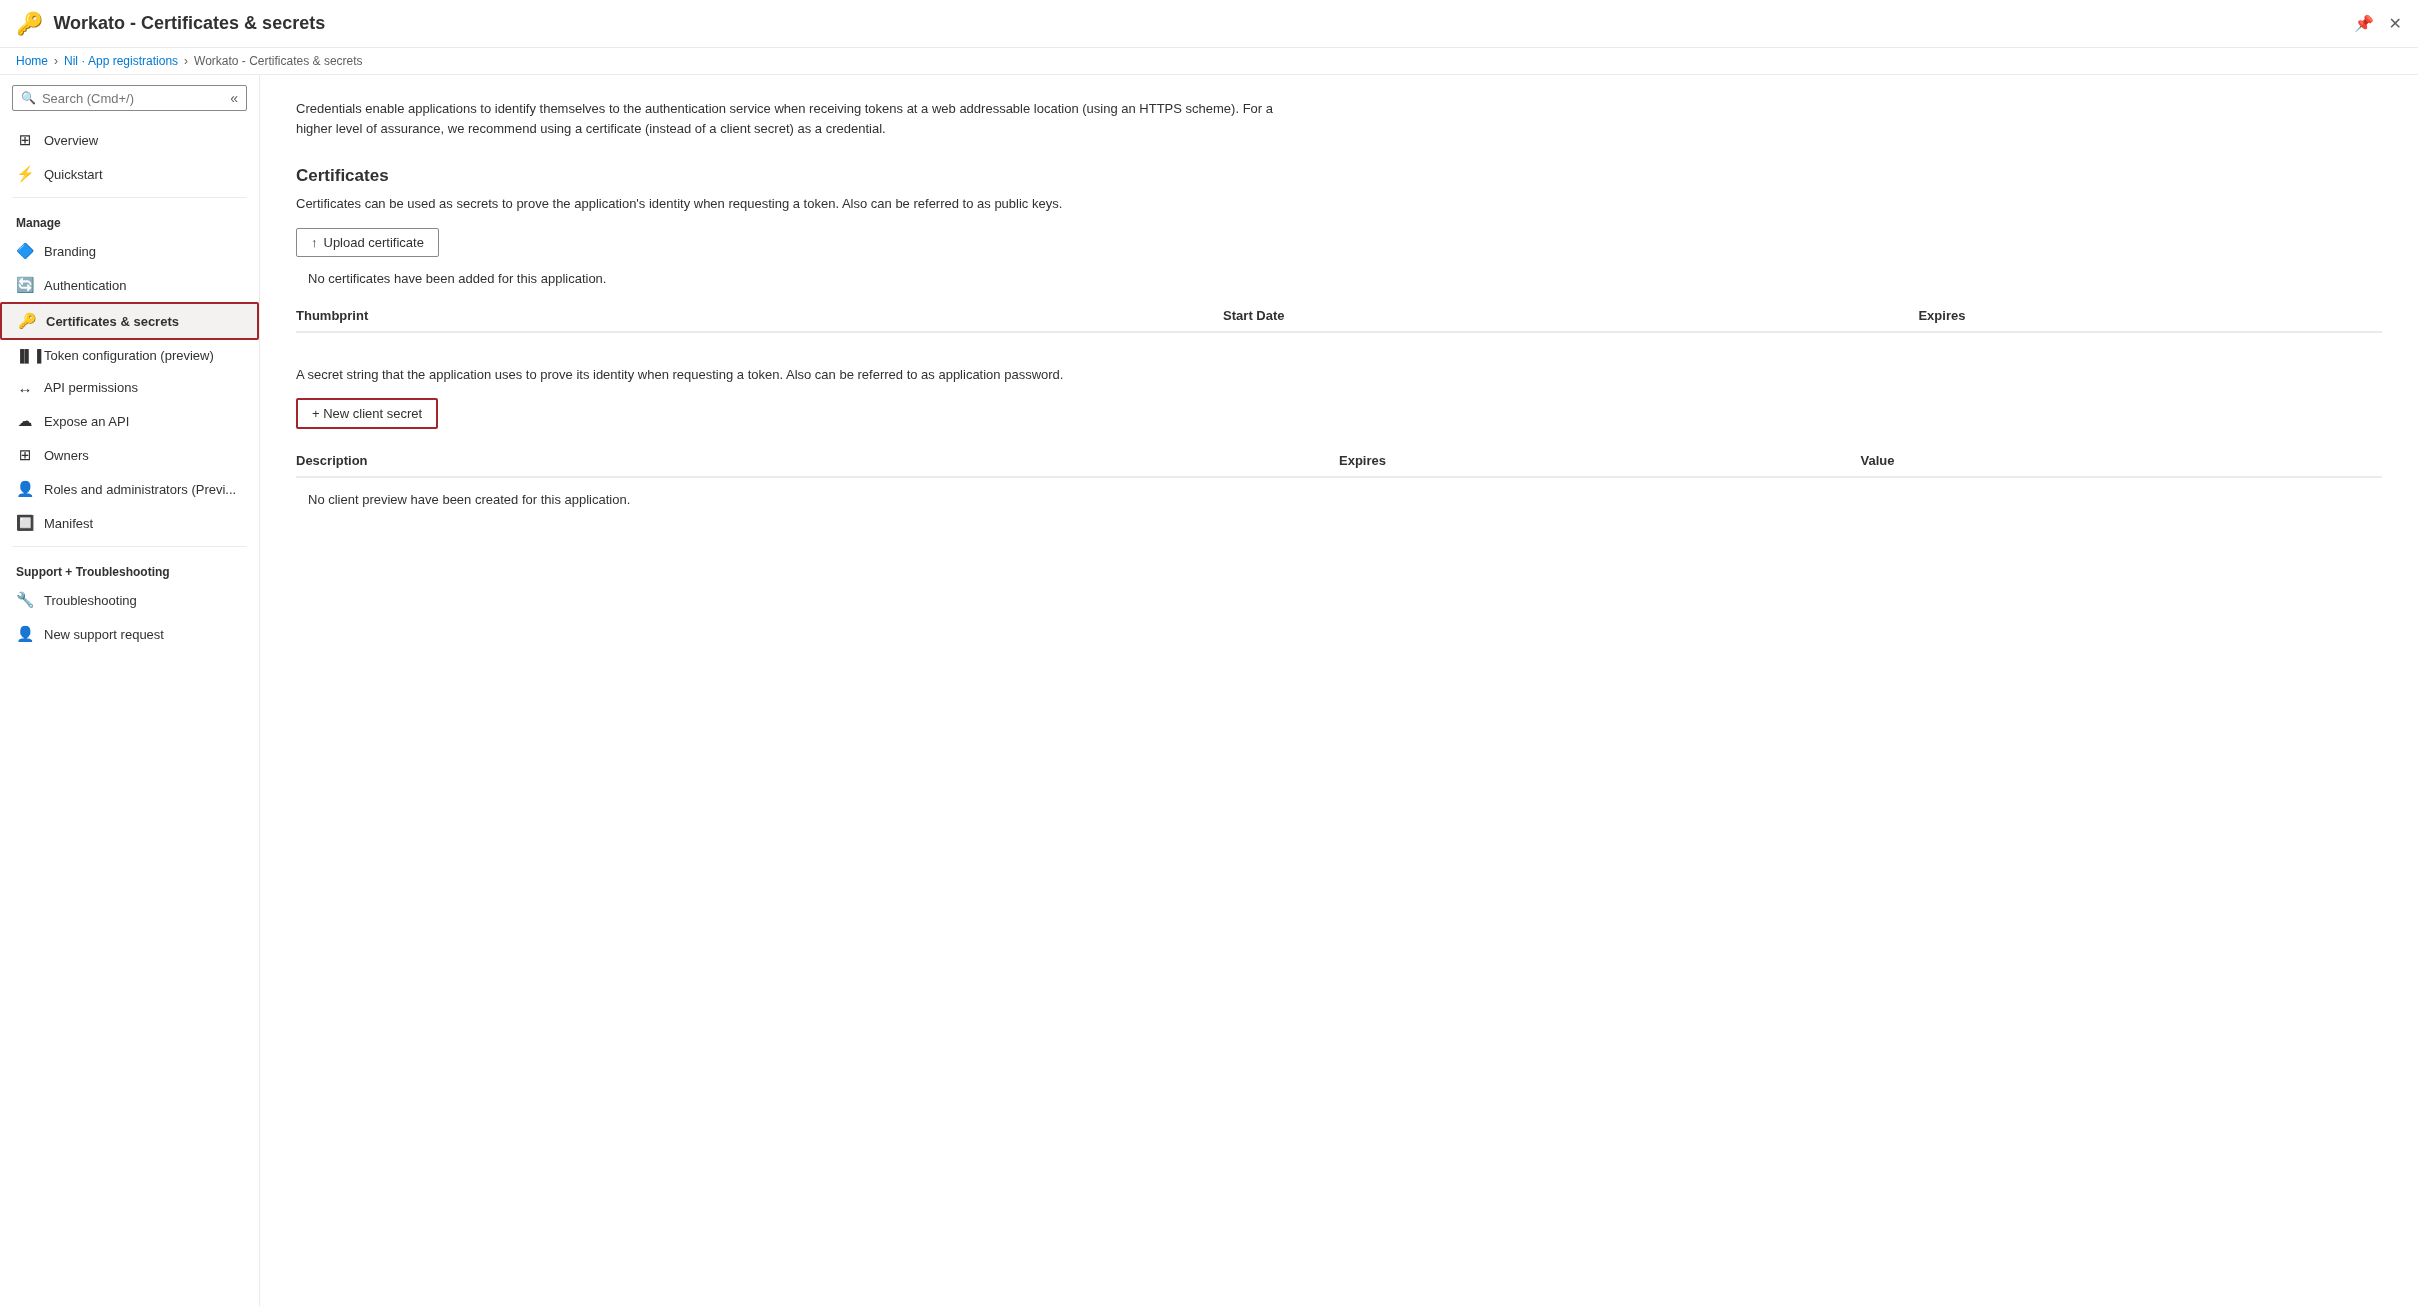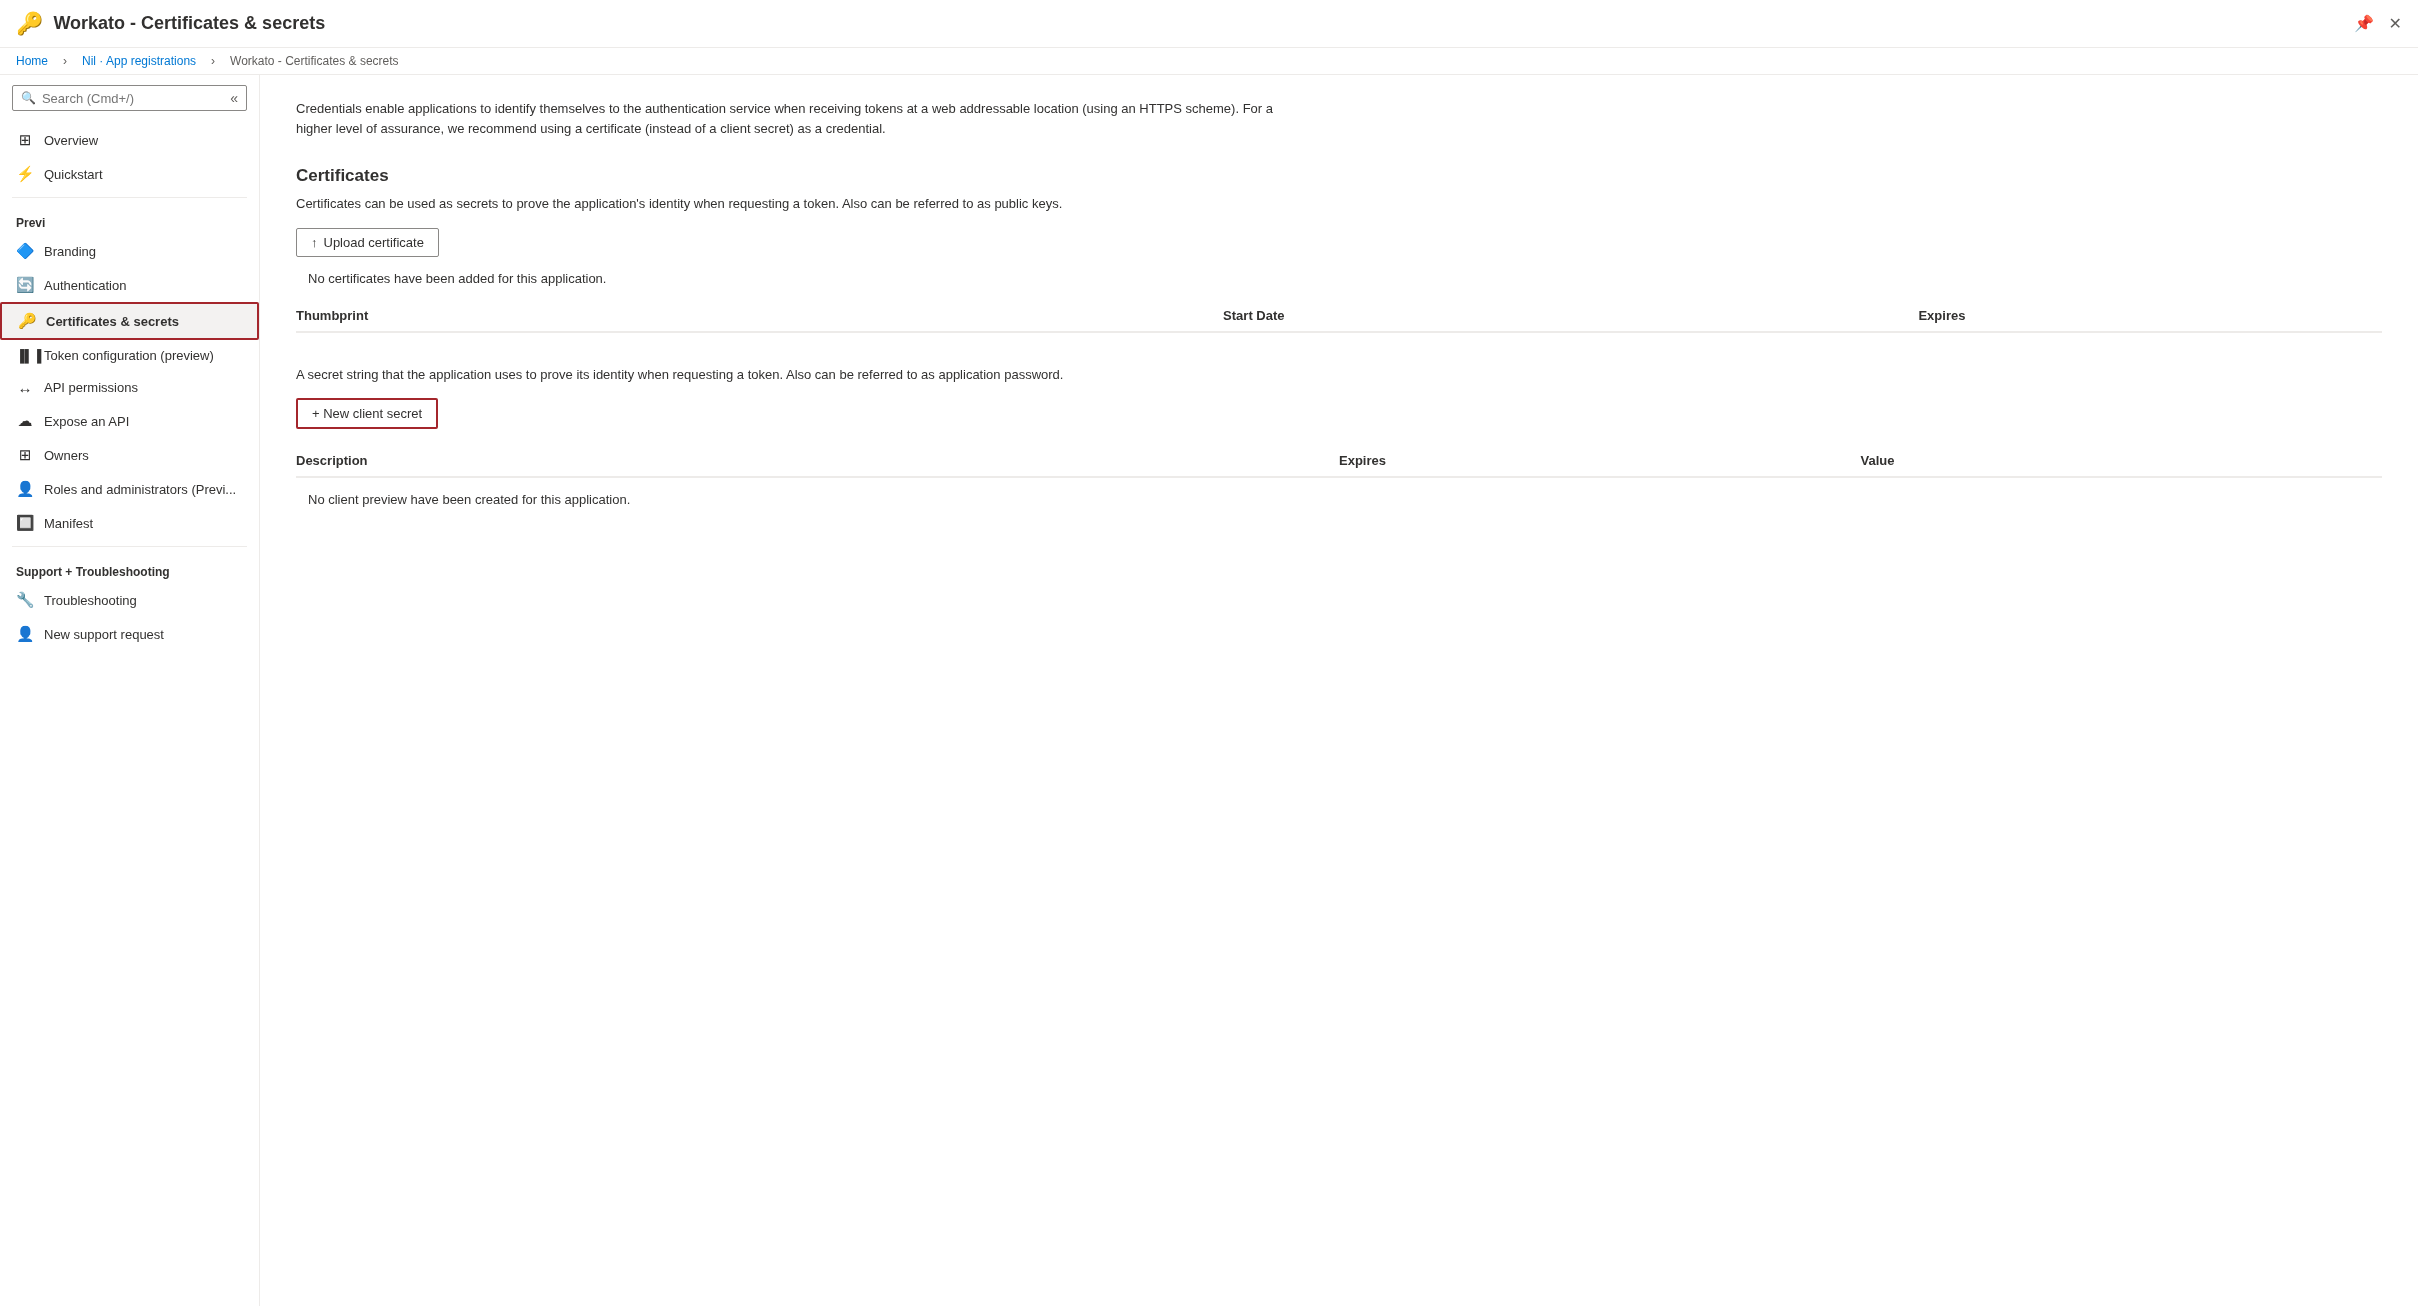--- a/index.html
+++ b/index.html
@@ -13,21 +13,21 @@
     }
     .top-bar-left { display: flex; align-items: center; gap: 10px; }
     .top-bar-icon { font-size: 22px; color: #d4a00e; }
     .top-bar-title { font-size: 18px; font-weight: 600; color: #323130; }
     .top-bar-actions { display: flex; gap: 14px; }
     .top-bar-actions span { font-size: 16px; cursor: pointer; color: #605e5c; }
 
     
     .breadcrumb {
       padding: 6px 16px; font-size: 12px; color: #605e5c;
-      display: flex; align-items: center; gap: 15px;
+      display: flex; align-items: center; gap: 6px;
       border-bottom: 1px solid #edebe9;
     }
     .breadcrumb a { color: #0078d4; text-decoration: none; }
     .breadcrumb .sep { color: #605e5c; }
 
     
     .main-layout { display: flex; flex: 1; overflow: hidden; }
 
     
     .sidebar {
@@ -126,21 +126,21 @@
     <div class="sidebar-item">
       <span class="item-icon">⊞</span>
       <span>Overview</span>
     </div>
     <div class="sidebar-item">
       <span class="item-icon">⚡</span>
       <span>Quickstart</span>
     </div>
 
     <hr class="sidebar-divider">
-    <div class="sidebar-section-label">Previ</div>
+    <div class="sidebar-section-label">Manage</div>
 
     <div class="sidebar-item">
       <span class="item-icon">🔷</span>
       <span>Branding</span>
     </div>
     <div class="sidebar-item">
       <span class="item-icon">🔄</span>
       <span>Authentication</span>
     </div>
     <div class="sidebar-item active active-border" style="border: 2px solid #a4262c; border-radius: 2px;">

